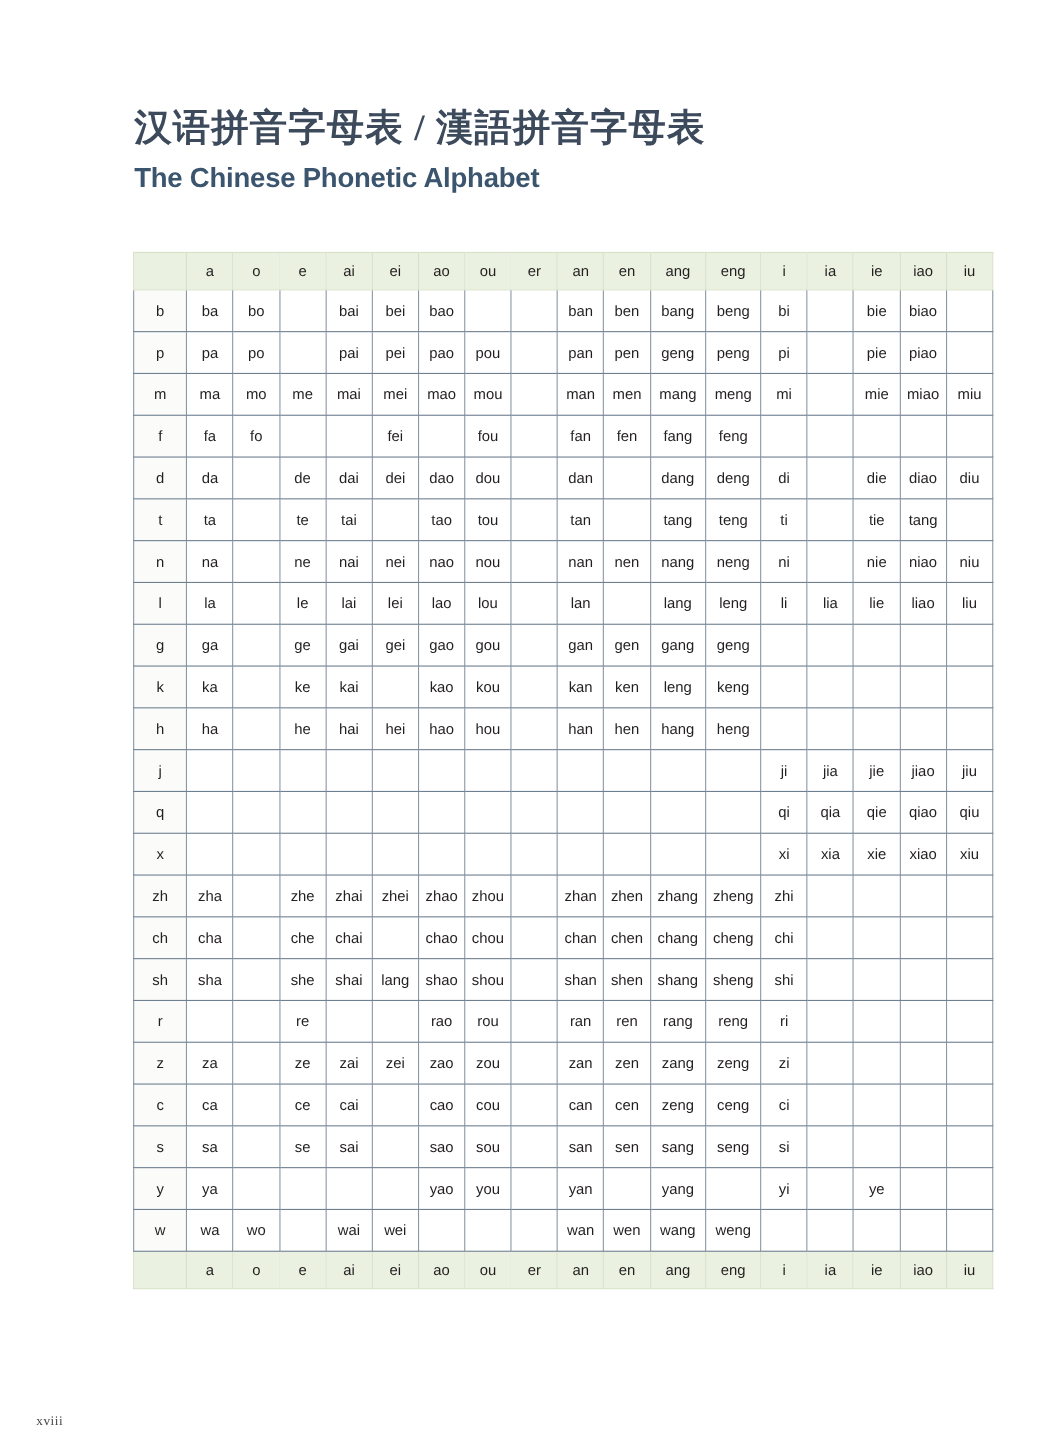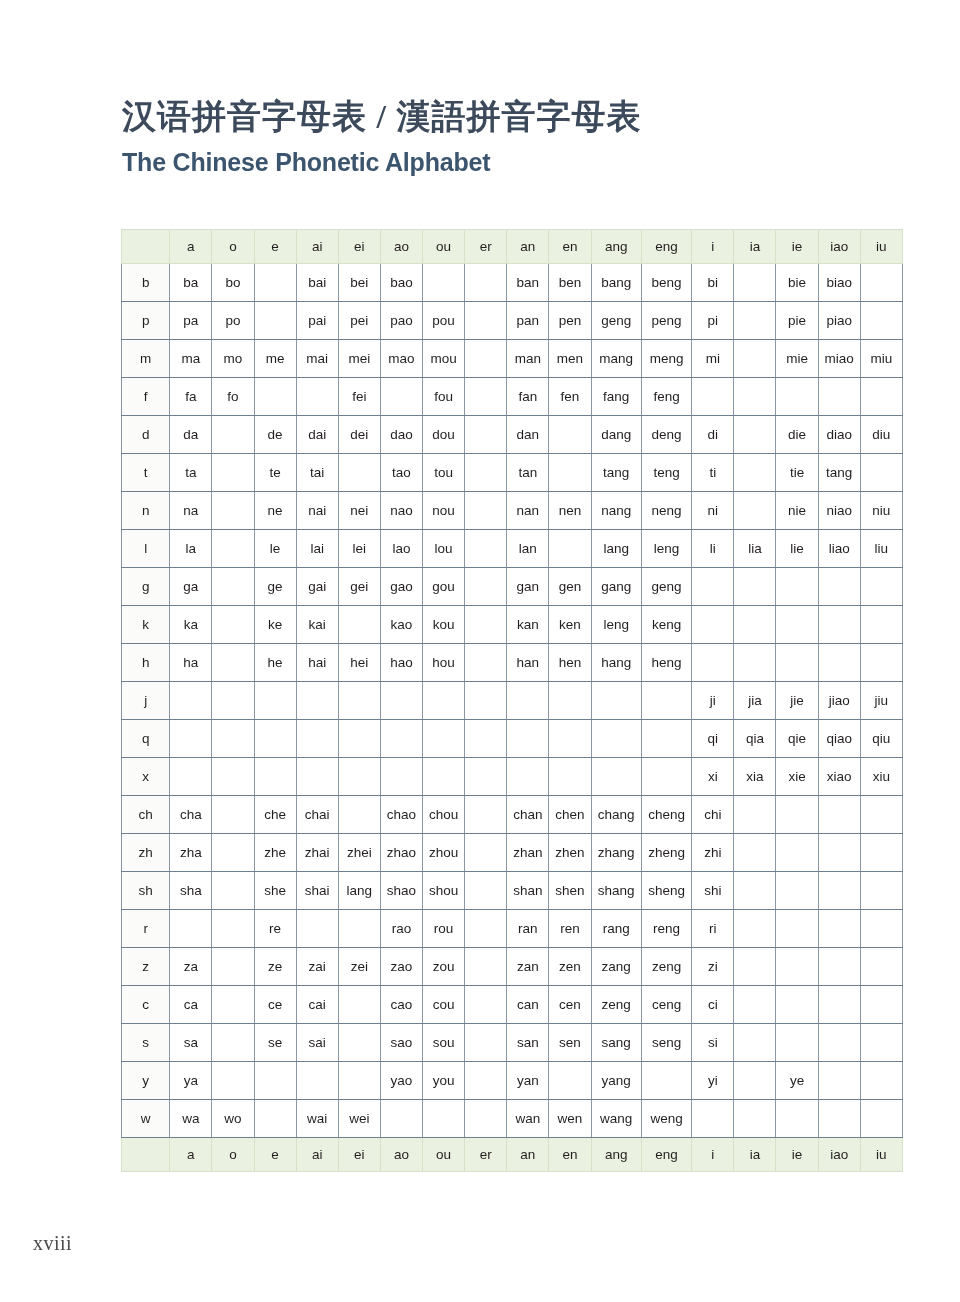--- a/index.html
+++ b/index.html
@@ -97,23 +97,23 @@
   }
 
   
   col.c-initial { width: 47px; }
   col.c-std     { width: 41px; }
   col.c-wide    { width: 49px; }
 
   .pagenum {
     position: absolute;
     left: 33px;
-    top: 1232px;
+    top: 1284px;
     font-family: "Liberation Serif", "DejaVu Serif", serif;
-    font-size: 20px;
+    font-size: 12px;
     color: #4b4b4b;
     letter-spacing: 0.5px;
   }
 </style>
 </head>
 <body>
 
 <div class="page">
 
   <div class="titles">
@@ -440,54 +440,54 @@
             <td></td>
             <td></td>
             <td></td>
             <td>xi</td>
             <td>xia</td>
             <td>xie</td>
             <td>xiao</td>
             <td>xiu</td>
           </tr>
           <tr>
+            <td class="initial">zh</td>
+            <td>zha</td>
+            <td></td>
+            <td>zhe</td>
+            <td>zhai</td>
+            <td>zhei</td>
+            <td>zhao</td>
+            <td>zhou</td>
+            <td></td>
+            <td>zhan</td>
+            <td>zhen</td>
+            <td>zhang</td>
+            <td>zheng</td>
+            <td>zhi</td>
+            <td></td>
+            <td></td>
+            <td></td>
+            <td></td>
+          </tr>
+          <tr>
             <td class="initial">ch</td>
             <td>cha</td>
             <td></td>
             <td>che</td>
             <td>chai</td>
             <td></td>
             <td>chao</td>
             <td>chou</td>
             <td></td>
             <td>chan</td>
             <td>chen</td>
             <td>chang</td>
             <td>cheng</td>
             <td>chi</td>
-            <td></td>
-            <td></td>
-            <td></td>
-            <td></td>
-          </tr>
-          <tr>
-            <td class="initial">zh</td>
-            <td>zha</td>
-            <td></td>
-            <td>zhe</td>
-            <td>zhai</td>
-            <td>zhei</td>
-            <td>zhao</td>
-            <td>zhou</td>
-            <td></td>
-            <td>zhan</td>
-            <td>zhen</td>
-            <td>zhang</td>
-            <td>zheng</td>
-            <td>zhi</td>
             <td></td>
             <td></td>
             <td></td>
             <td></td>
           </tr>
           <tr>
             <td class="initial">sh</td>
             <td>sha</td>
             <td></td>
             <td>she</td>

